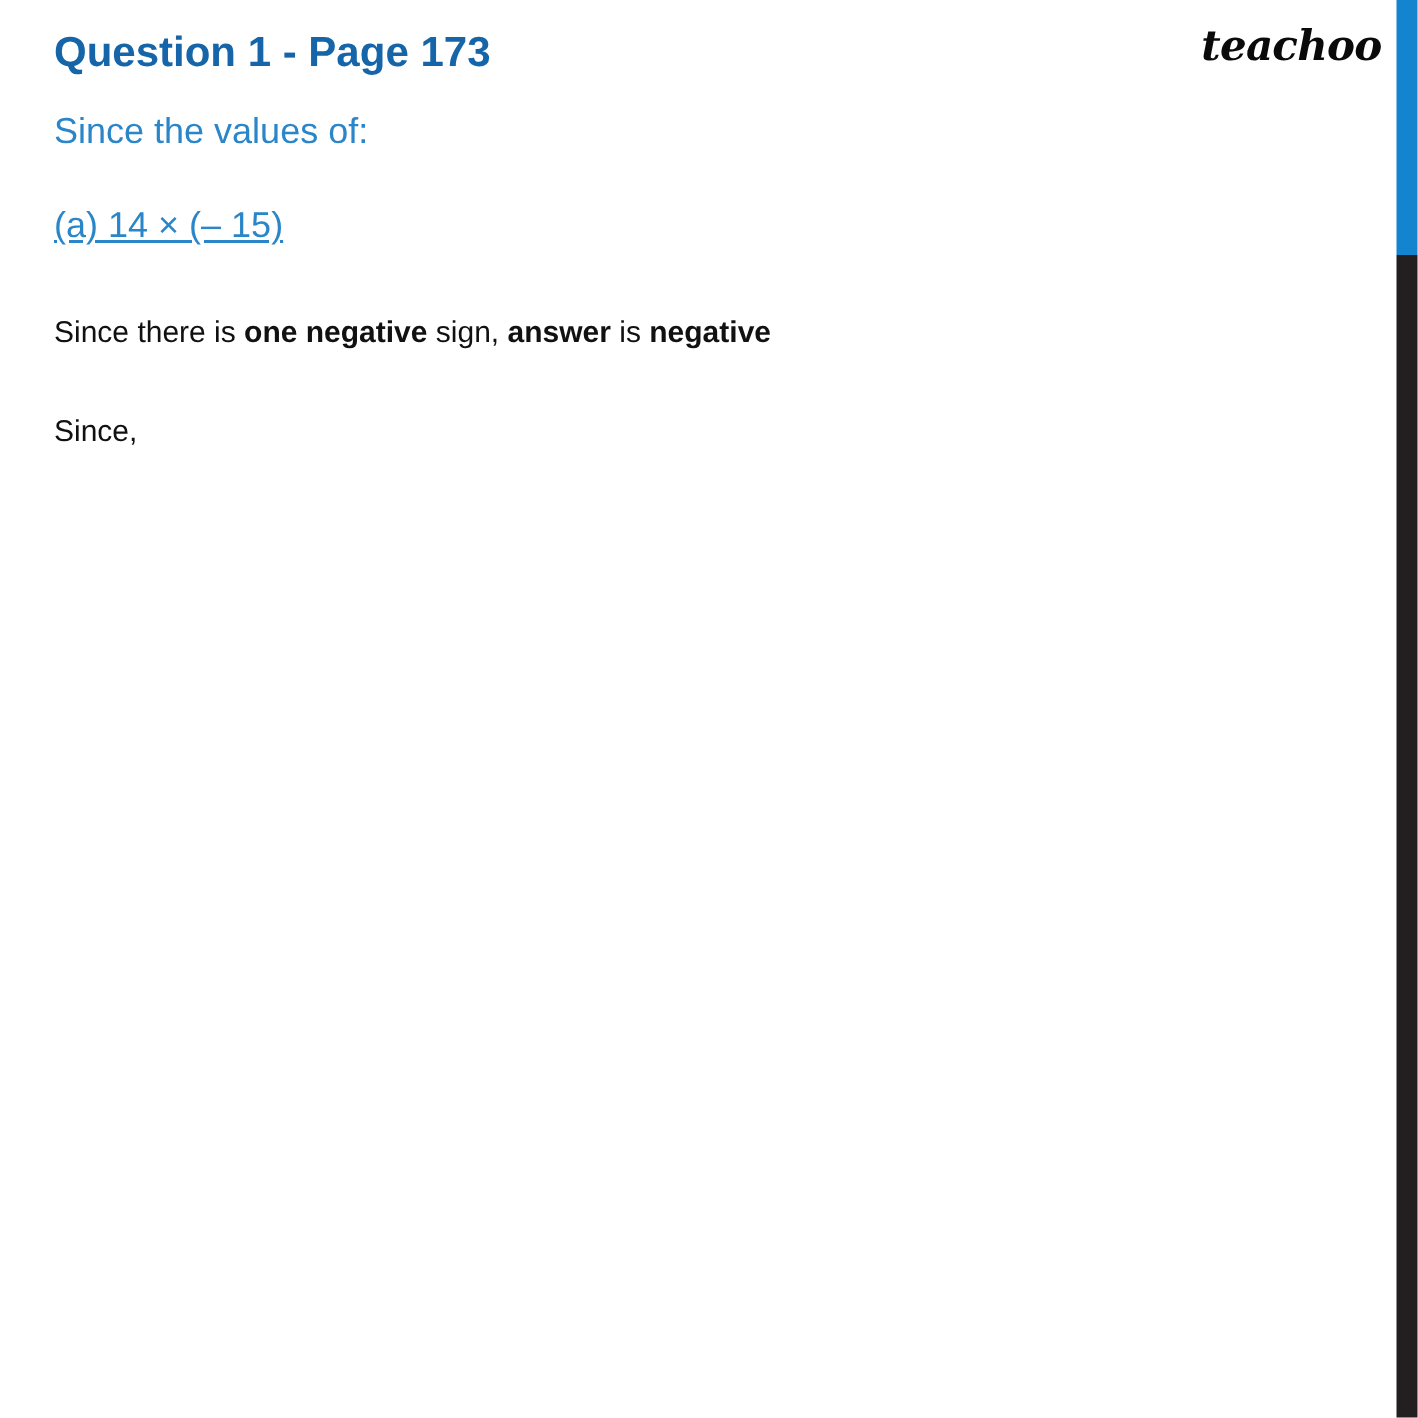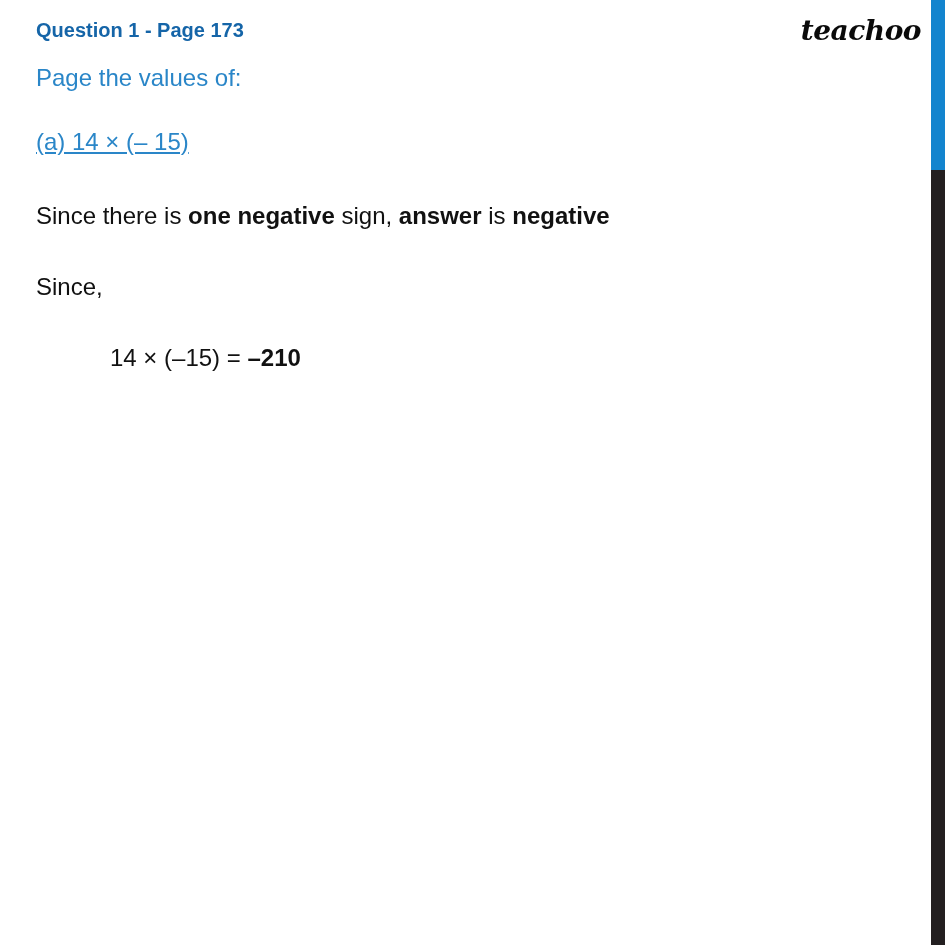--- a/index.html
+++ b/index.html
@@ -49,39 +49,39 @@
     top: 17px;
     font-family: "DejaVu Serif", serif;
     font-style: italic;
     font-weight: bold;
     font-size: 28px;
     color: #0a0a0a;
     letter-spacing: -0.5px;
     line-height: 1;
   }
   .q-title {
-    font-size: 20px;
+    font-size: 28px;
     font-weight: bold;
     color: #1565a8;
     margin: 0 0 22px 0;
     line-height: 1.2;
   }
   .q-line {
     font-size: 24px;
     color: #2a86c8;
     margin: 0 0 35px 0;
     line-height: 1.2;
     font-weight: normal;
   }
   .q-line.second {
     margin-bottom: 44px;
     text-decoration: underline;
   }
   .ans-line {
-    font-size: 24px;
+    font-size: 20px;
     color: #111111;
     margin: 0 0 41px 0;
     line-height: 1.25;
   }
   .ans-line b {
     font-weight: bold;
   }
   .ans-indent {
     margin-left: 74px;
     font-size: 24px;
@@ -99,24 +99,23 @@
 
   <div class="edge-bar-blue"></div>
   <div class="edge-bar-dark"></div>
 
   <div class="brand">teachoo</div>
 
   <div class="content">
 
     <div class="q-title">Question 1 - Page 173</div>
 
-    <div class="q-line">Page the values of:</div>
+    <div class="q-line">Since the values of:</div>
 
     <div class="q-line second">(a) 14 × (– 15)</div>
 
     <div class="ans-line"><span>Since there is </span><b>one negative</b><span> sign, </span><b>answer</b><span> is </span><b>negative</b></div>
 
     <div class="ans-line">Since,</div>
 
-    <div class="ans-indent"><span>14 × (–15) = </span><b>–210</b></div>
 
   </div>
 </div>
 
 </body></html>

